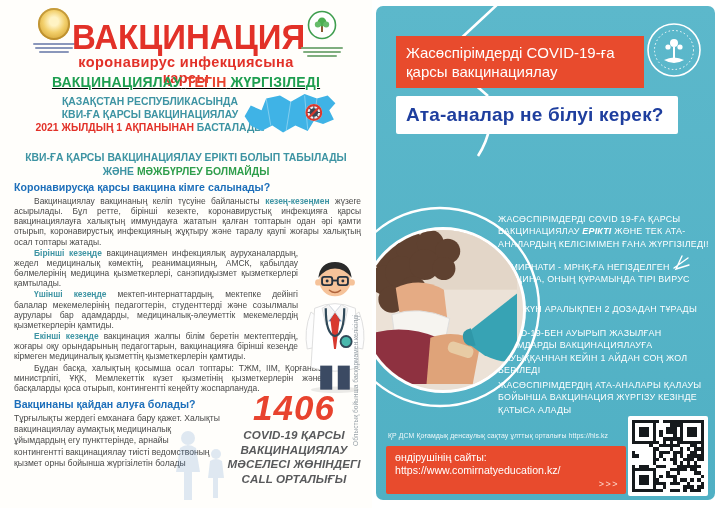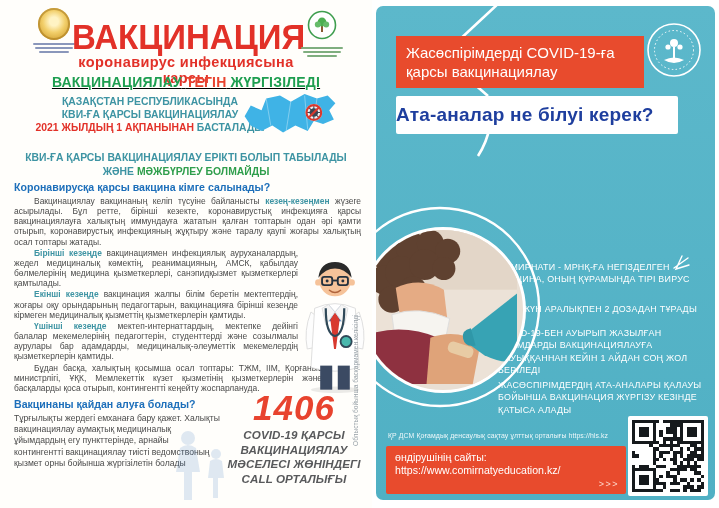--- a/index.html
+++ b/index.html
@@ -61,21 +61,21 @@
   
   .right-card{position:absolute;left:376px;top:6px;width:339px;height:494px;border-radius:7px;
     background:linear-gradient(180deg,#5cb8cb,#50b0c4);overflow:hidden;}
   .deco{position:absolute;left:0;top:0;width:339px;height:494px;pointer-events:none;}
 
   .r-logo{position:absolute;left:268px;top:14px;width:60px;height:60px;}
 
   .r-title-box{position:absolute;left:20px;top:30px;width:248px;background:#e84b2d;
     color:#ffffff;padding:7px 10px;box-sizing:border-box;font-size:15px;line-height:19px;}
   .r-head-box{position:absolute;left:20px;top:90px;width:282px;height:38px;background:#ffffff;
-    border-radius:2px;display:flex;align-items:center;padding-left:0;box-sizing:border-box;}
+    border-radius:2px;display:flex;align-items:center;padding-left:10px;box-sizing:border-box;}
   .r-head-box span{font-size:19px;font-weight:800;color:#1e3e9e;letter-spacing:.2px;}
 
   .bullet{position:absolute;left:122px;width:212px;margin:0;color:#ffffff;
     font-size:8.9px;line-height:12.3px;letter-spacing:.25px;}
   .bullet .bi{font-weight:800;font-style:italic;}
   .b1{top:143px}.b2{top:207px}.b3{top:255px}.b4{top:297px}.b5{top:321px}.b6{top:373px}
 
   .photo{position:absolute;left:-16px;top:221px;width:160px;height:160px;border-radius:50%;
     border:3px solid #ffffff;overflow:hidden;background:#e9dfd4;}
   .photo svg{display:block;}
@@ -162,22 +162,22 @@
 
     <div class="voluntary">
       <div>КВИ-ҒА ҚАРСЫ ВАКЦИНАЦИЯЛАУ ЕРІКТІ БОЛЫП ТАБЫЛАДЫ</div>
       <div><span>ЖӘНЕ </span><span class="green">МӘЖБҮРЛЕУ БОЛМАЙДЫ</span></div>
     </div>
 
     <div class="left-body">
       <h3 class="q-head">Коронавирусқа қарсы вакцина кімге салынады?</h3>
       <p class="body"><span>Вакцинациялау вакцинаның келіп түсуіне байланысты </span><span class="lead">кезең-кезеңмен</span><span> жүзеге асырылады. Бұл ретте, бірінші кезекте, коронавирустық инфекцияға қарсы вакцинациялауға халықтың иммундауға жататын қалған топтарын одан әрі қамти отырып, коронавирустық инфекцияның жұқтыру және таралу қаупі жоғары халықтың осал топтары жатады.</span></p>
       <p class="body narrow"><span class="lead">Бірінші кезеңде</span><span> вакцинациямен инфекциялық ауруханалардың, жедел медициналық көмектің, реанимацияның, АМСК, қабылдау бөлмелерінің медицина қызметкерлері, санэпидқызмет қызметкерлері қамтылады.</span></p>
+      <p class="body narrow"><span class="lead">Үшінші кезеңде</span><span> мектеп-интернаттардың, мектепке дейінгі балалар мекемелерінің педагогтерін, студенттерді және созылмалы аурулары бар адамдарды, медициналық-әлеуметтік мекемелердің қызметкерлерін қамтиды.</span></p>
       <p class="body narrow"><span class="lead">Екінші кезеңде</span><span> вакцинация жалпы білім беретін мектептердің, жоғары оқу орындарының педагогтарын, вакцинацияға бірінші кезеңде кірмеген медициналық қызметтің қызметкерлерін қамтиды.</span></p>
-      <p class="body narrow"><span class="lead">Үшінші кезеңде</span><span> мектеп-интернаттардың, мектепке дейінгі балалар мекемелерінің педагогтерін, студенттерді және созылмалы аурулары бар адамдарды, медициналық-әлеуметтік мекемелердің қызметкерлерін қамтиды.</span></p>
       <p class="body mid">Бұдан басқа, халықтың қосымша осал топтары: ТЖМ, ІІМ, Қорғаныс министрлігі, ҰҚК, Мемлекеттік күзет қызметінің қызметкерлерін және басқаларды қоса отырып, контингентті кеңейту жоспарлануда.</p>
       <h3 class="q-head second">Вакцинаны қайдан алуға болады?</h3>
       <p class="p6">Тұрғылықты жердегі емханаға бару қажет. Халықты вакцинациялау аумақтық медициналық ұйымдардың егу пункттерінде, арнайы контингентті вакцинациялау тиісті ведомствоның қызмет орны бойынша жүргізілетін болады</p>
     </div>
 
     <div class="doctor-wrap">
       <svg viewBox="0 0 80 150" width="74" height="140">
         <ellipse cx="40" cy="146" rx="26" ry="3.5" fill="rgba(0,0,0,.08)"></ellipse>
         <path d="M14,62 Q6,82 10,102 L20,100 Q16,84 22,68 Z" fill="#fdfdfd" stroke="#dcdcdc"></path>
         <path d="M66,62 Q74,82 70,102 L60,100 Q64,84 58,68 Z" fill="#fdfdfd" stroke="#dcdcdc"></path>
@@ -244,20 +244,21 @@
 
     <div class="r-title-box">
       <div>Жасөспірімдерді COVID-19-ға</div>
       <div>қарсы вакцинациялау</div>
     </div>
 
     <div class="r-head-box">
       <span>Ата-аналар не білуі керек?</span>
     </div>
 
+    <p class="bullet b2"><span>ЖАСӨСПІРІМДЕРДІ COVID 19-ҒА ҚАРСЫ ВАКЦИНАЦИЯЛАУ </span><span class="bi">ЕРІКТІ</span><span> ЖӘНЕ ТЕК АТА-АНАЛАРДЫҢ КЕЛІСІМІМЕН ҒАНА ЖҮРГІЗІЛЕДІ!</span></p>
     <p class="bullet b3">КОМИРНАТИ - МРНҚ-ҒА НЕГІЗДЕЛГЕН ВАКЦИНА, ОНЫҢ ҚҰРАМЫНДА ТІРІ ВИРУС ЖОҚ</p>
     <p class="bullet b4">21-28 КҮН АРАЛЫҚПЕН 2 ДОЗАДАН ТҰРАДЫ</p>
     <p class="bullet b5">COVID-19-БЕН АУЫРЫП ЖАЗЫЛҒАН АДАМДАРДЫ ВАКЦИНАЦИЯЛАУҒА САУЫҚҚАННАН КЕЙІН 1 АЙДАН СОҢ ЖОЛ БЕРІЛЕДІ</p>
     <p class="bullet b6">ЖАСӨСПІРІМДЕРДІҢ АТА-АНАЛАРЫ ҚАЛАУЫ БОЙЫНША ВАКЦИНАЦИЯ ЖҮРГІЗУ КЕЗІНДЕ ҚАТЫСА АЛАДЫ</p>
 
     <div class="photo">
       <svg viewBox="0 0 160 160" width="154" height="154">
         <rect width="160" height="160" fill="#ece2d7"></rect>
         <rect x="0" y="0" width="160" height="62" fill="#e3d6c8"></rect>
         <g fill="#5f4130">

